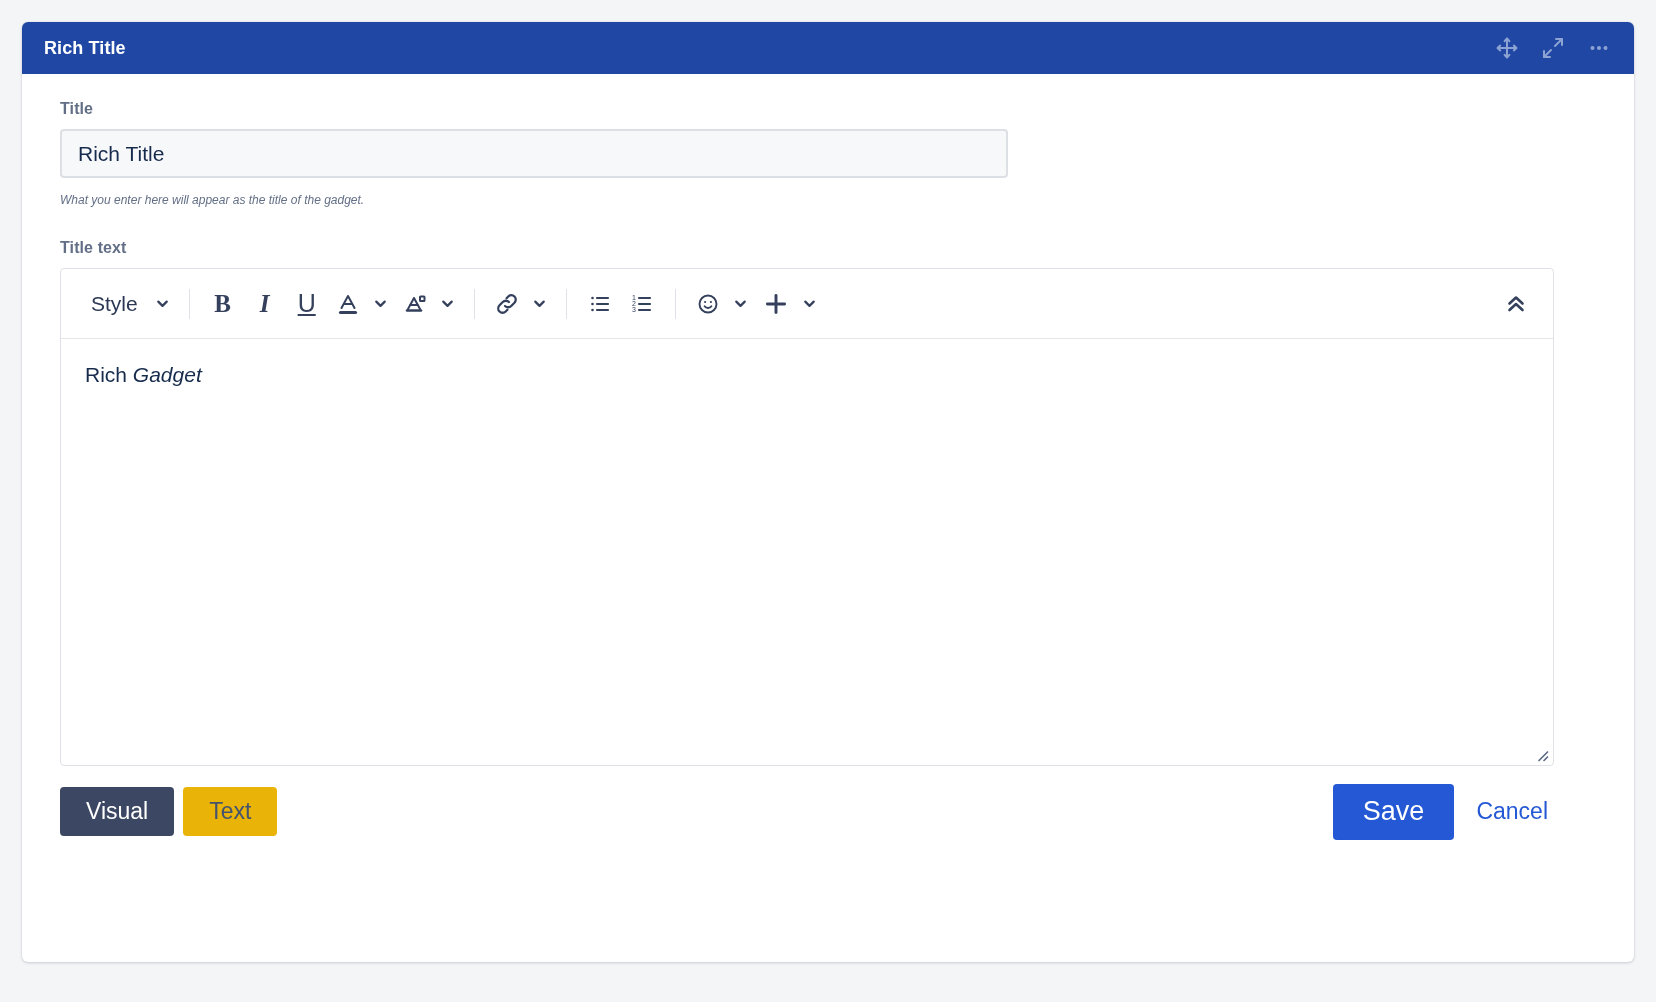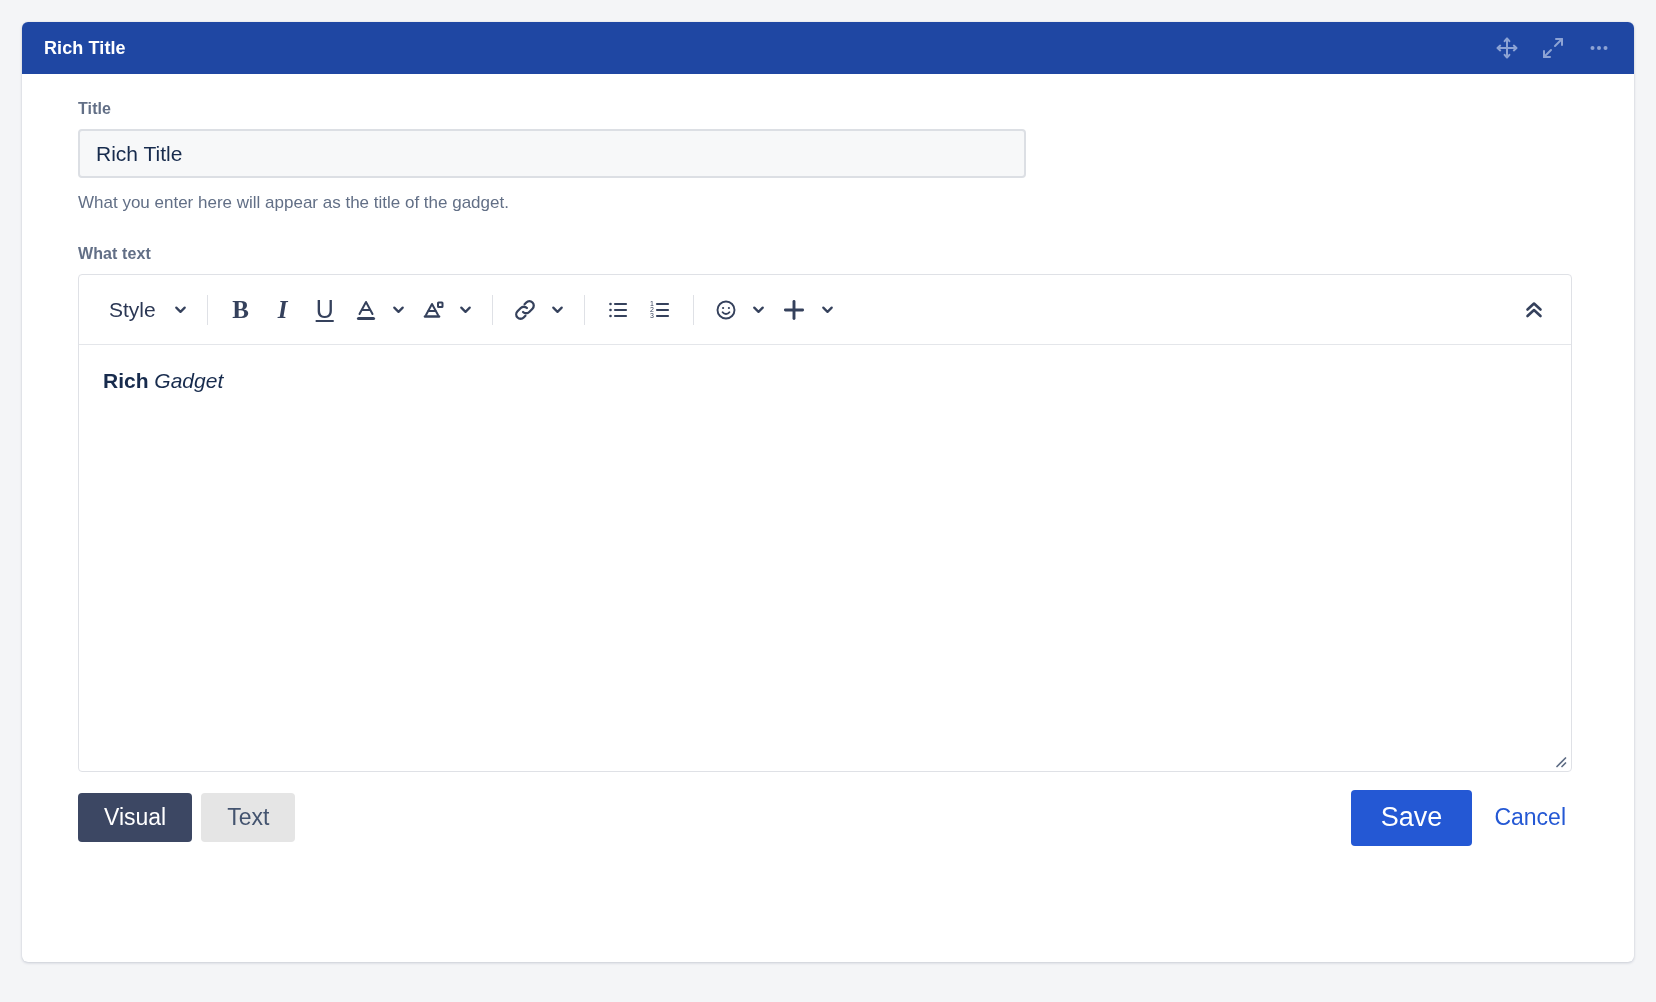--- a/index.html
+++ b/index.html
@@ -53,21 +53,21 @@
   .hdr-icon {
     width: 26px; height: 26px;
     display: flex; align-items: center; justify-content: center;
     cursor: pointer;
     color: #8da3d4;
   }
   .hdr-icon svg { display: block; }
 
   
   .gadget-body {
-    padding: 26px 38px 0 56px;
+    padding: 26px 38px 0 38px;
     flex: 1 1 auto;
     display: flex;
     flex-direction: column;
   }
 
   .field-label {
     font-size: 16px;
     font-weight: bold;
     color: #626f86;
     margin-bottom: 11px;
@@ -80,24 +80,25 @@
     border: 2px solid #dcdfe4;
     border-radius: 4px;
     background: #f7f8f9;
     font-family: "Liberation Sans", sans-serif;
     font-size: 21px;
     color: #172b4d;
     padding: 0 16px;
     outline: none;
   }
   .title-hint {
-    font-size: 17px;
+    font-size: 12px;
     color: #626f86;
     margin-top: 15px;
     margin-bottom: 32px;
+    font-style: italic;
   }
 
   
   .editor-wrap {
     border: 1px solid #dfe1e6;
     border-radius: 4px;
     background: #fff;
     display: flex;
     flex-direction: column;
     width: 1494px;
@@ -162,21 +163,21 @@
     flex: 1 1 auto;
     padding: 22px 24px;
     position: relative;
     overflow: hidden;
   }
   .editor-line {
     font-size: 21px;
     color: #172b4d;
     line-height: 1.35;
   }
-  .editor-line b { font-weight: bold; }
+  .editor-line b { font-weight: normal; }
   .editor-line i { font-style: italic; }
 
   .resize-handle {
     position: absolute;
     right: 4px; bottom: 3px;
     width: 16px; height: 16px;
     cursor: nwse-resize;
     color: #5e6c84;
   }
 
@@ -192,21 +193,21 @@
   .mode-btn {
     border: none;
     border-radius: 4px;
     font-family: "Liberation Sans", sans-serif;
     font-size: 23px;
     padding: 12px 26px;
     cursor: pointer;
     line-height: 1.1;
   }
   .mode-btn.active { background: #3c4763; color: #ffffff; }
-  .mode-btn.inactive { background: #e5e5e5; color: #44546f; }
+  .mode-btn.inactive { background: #eab308; color: #44546f; }
 
   .submit-group { display: flex; align-items: center; gap: 16px; }
   .btn-save {
     background: #2458d4;
     color: #ffffff;
     border: none;
     border-radius: 4px;
     font-family: "Liberation Sans", sans-serif;
     font-size: 27px;
     padding: 13px 30px;
@@ -264,21 +265,21 @@
 
       </div>
     </div>
 
     <div class="gadget-body">
 
       <div class="field-label">Title</div>
       <input class="title-input" type="text" value="Rich Title" style="">
       <div class="title-hint">What you enter here will appear as the title of the gadget.</div>
 
-      <div class="field-label">What text</div>
+      <div class="field-label">Title text</div>
 
       <div class="editor-wrap">
 
         <div class="editor-toolbar">
 
           <div class="tb-group">
             <div class="tb-btn">
               <span class="tb-style-label">Style</span>
               <span class="chev">
                 <svg width="15" height="15" viewBox="0 0 16 16" fill="none" stroke="currentColor" stroke-width="2.4" stroke-linecap="round" stroke-linejoin="round">

